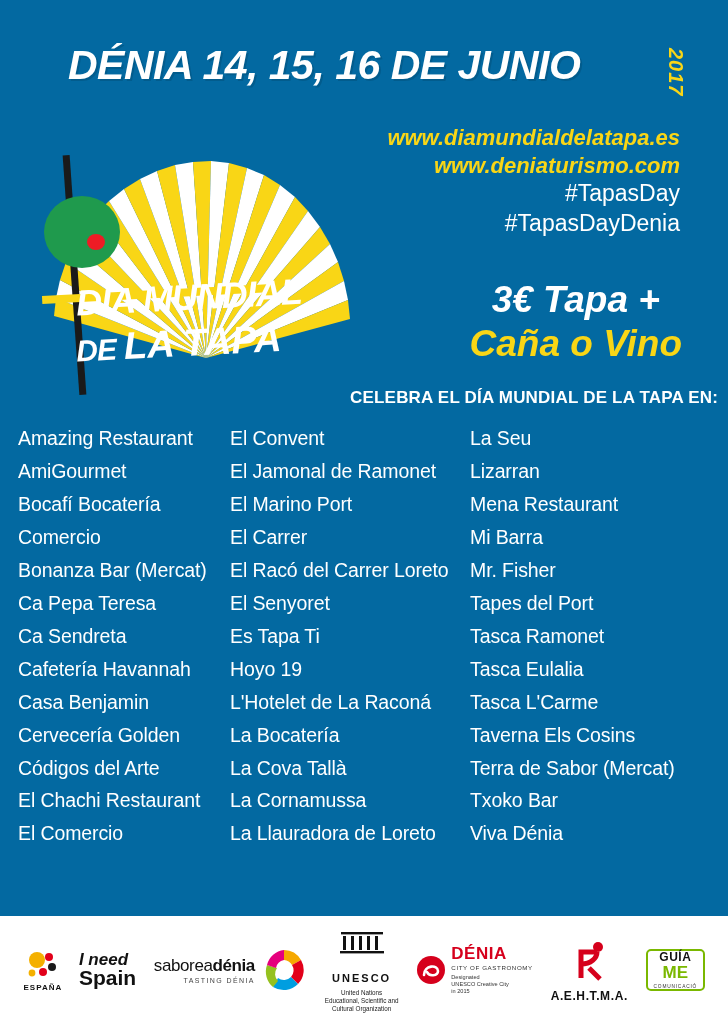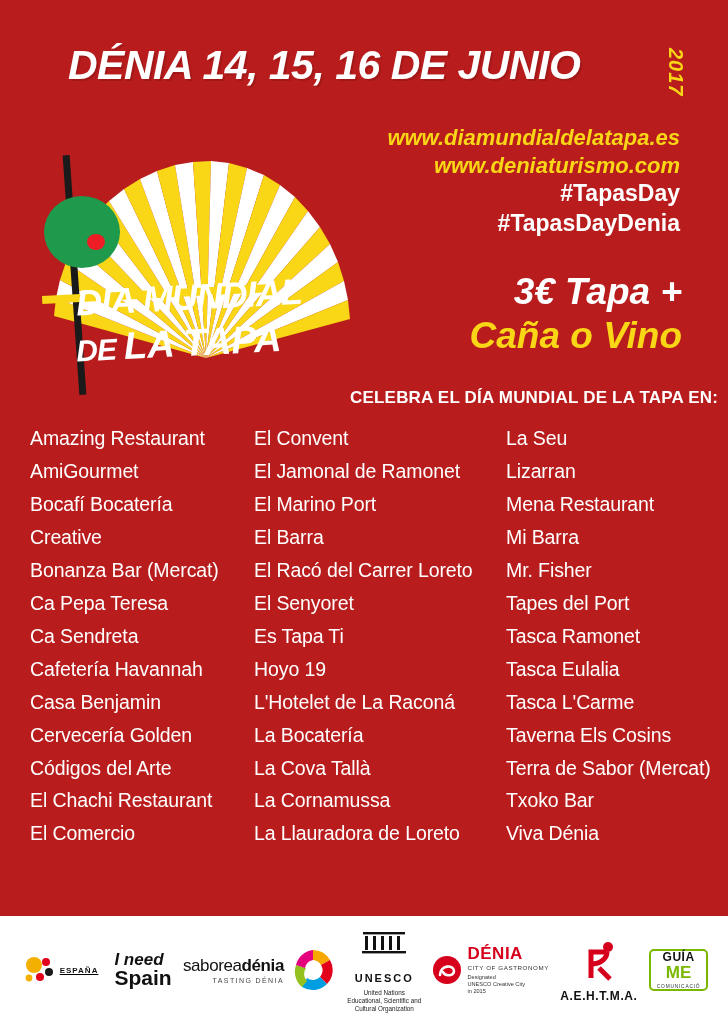--- a/index.html
+++ b/index.html
@@ -7,21 +7,21 @@
     width: 728px;
     height: 1024px;
     font-family: "Liberation Sans", sans-serif;
     background: #ffffff;
     overflow: hidden;
   }
   .poster {
     position: relative;
     width: 728px;
     height: 1024px;
-    background: #b91c1c;
+    background: #0369a1;
     overflow: hidden;
   }
 
   
   .header {
     position: absolute;
     top: 0; left: 0; right: 0;
     height: 170px;
   }
   .headline {
@@ -65,30 +65,30 @@
 
   
   .hashtags {
     position: absolute;
     top: 178px;
     right: 48px;
     text-align: right;
   }
   .hashtags div {
     font-size: 23px;
-    font-weight: bold;
+    font-weight: normal;
     color: #ffffff;
     line-height: 1.32;
     white-space: nowrap;
   }
   .price {
     position: absolute;
-    top: 270px;
+    top: 278px;
     right: 46px;
-    text-align: right;
+    text-align: center;
   }
   .price .l1, .price .l2 {
     font-size: 37px;
     font-weight: bold;
     font-style: italic;
     color: #ffffff;
     line-height: 1.18;
     white-space: nowrap;
   }
   .price .l2 { color: #f9d616; }
@@ -149,25 +149,25 @@
     font-style: italic;
     color: #ffffff;
     letter-spacing: 0px;
     margin-left: 8px;
   }
 
   
   .list-area {
     position: absolute;
     top: 422px;
-    left: 30px;
+    left: 18px;
     right: 22px;
     height: 480px;
     display: flex;
-    gap: 12px;
+    gap: 0;
   }
   .col { flex: 1; }
   .col.c1 { flex: 0 0 212px; }
   .col.c2 { flex: 0 0 240px; }
   .col.c3 { flex: 1; }
   .rest {
     font-size: 19.5px;
     color: #ffffff;
     line-height: 1.69;
     white-space: nowrap;
@@ -180,21 +180,21 @@
     left: 0; right: 0; bottom: 0;
     height: 108px;
     background: #ffffff;
     display: flex;
     align-items: center;
     justify-content: space-around;
     padding: 0 14px;
   }
   .fl { display: flex; align-items: center; justify-content: center; }
 
-  .espana-wrap { flex-direction: row; text-decoration: underline; }
+  .espana-wrap { flex-direction: column; }
   .espana-sun {
     width: 40px; height: 32px; position: relative;
   }
   .espana-label {
     font-size: 8px; font-weight: bold; color: #111; letter-spacing: 1px; margin-top: 2px;
   }
   .ineed {
     margin-left: 16px;
     line-height: 0.95;
   }
@@ -301,36 +301,36 @@
         <span class="de-word">DE</span><span class="latapa-word">LA TAPA</span>
       </div>
     </div>
   </div>
 
   <div class="list-area">
     <div class="col c1">
       <div class="rest">Amazing Restaurant</div>
       <div class="rest">AmiGourmet</div>
       <div class="rest">Bocafí Bocatería</div>
-      <div class="rest">Creative</div>
+      <div class="rest">Comercio</div>
       <div class="rest">Bonanza Bar (Mercat)</div>
       <div class="rest">Ca Pepa Teresa</div>
       <div class="rest">Ca Sendreta</div>
       <div class="rest">Cafetería Havannah</div>
       <div class="rest">Casa Benjamin</div>
       <div class="rest">Cervecería Golden</div>
       <div class="rest">Códigos del Arte</div>
       <div class="rest">El Chachi Restaurant</div>
       <div class="rest">El Comercio</div>
     </div>
     <div class="col c2">
       <div class="rest">El Convent</div>
       <div class="rest">El Jamonal de Ramonet</div>
       <div class="rest">El Marino Port</div>
-      <div class="rest">El Barra</div>
+      <div class="rest">El Carrer</div>
       <div class="rest">El Racó del Carrer Loreto</div>
       <div class="rest">El Senyoret</div>
       <div class="rest">Es Tapa Ti</div>
       <div class="rest">Hoyo 19</div>
       <div class="rest">L'Hotelet de La Raconá</div>
       <div class="rest">La Bocatería</div>
       <div class="rest">La Cova Tallà</div>
       <div class="rest">La Cornamussa</div>
       <div class="rest">La Llauradora de Loreto</div>
     </div>

